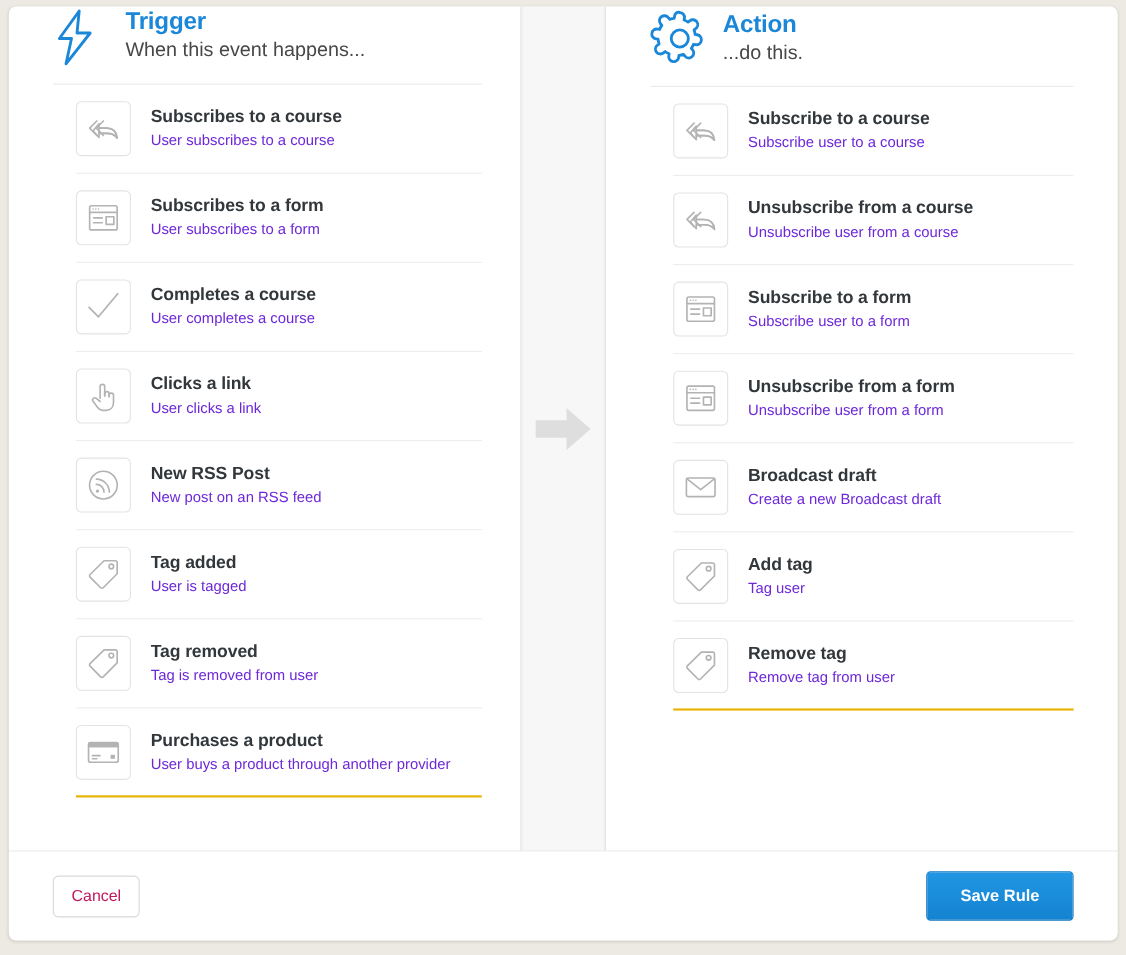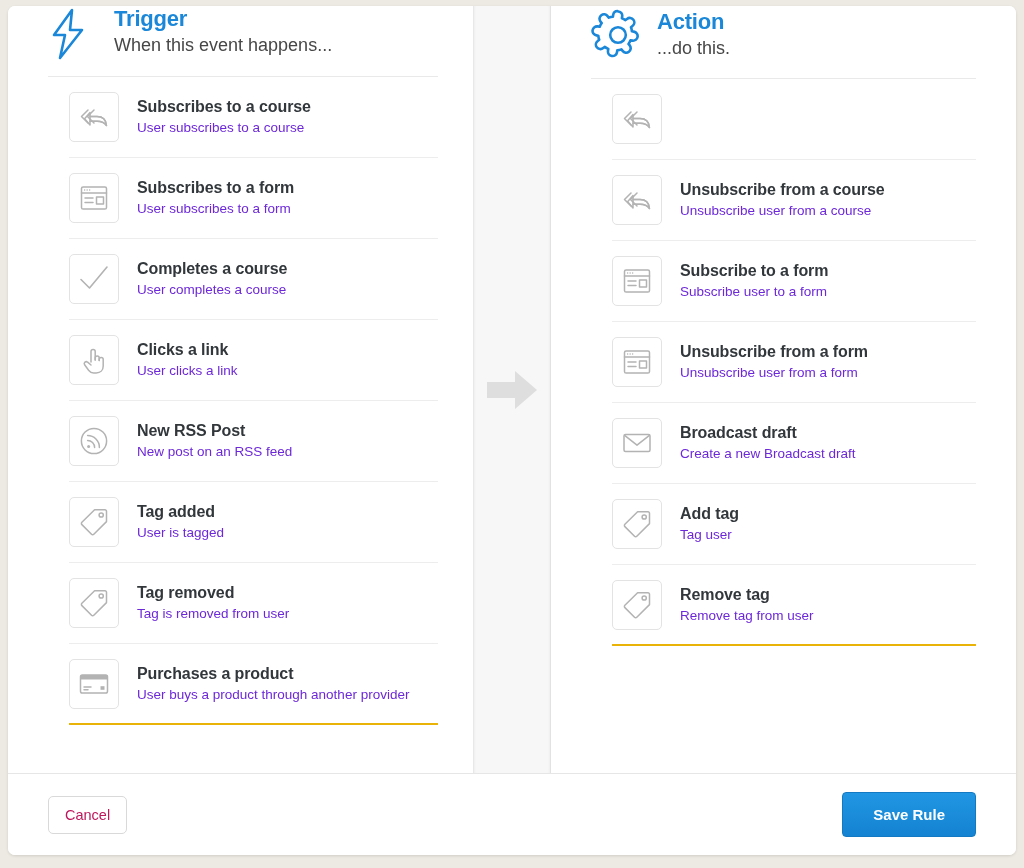--- a/index.html
+++ b/index.html
@@ -321,20 +321,24 @@
       <div class="opt-list" id="action-list">
           <div class="opt">
             <div class="opt-icon">
               <svg width="32" height="32" viewBox="0 0 32 32" fill="none" stroke="#b3b3b3" stroke-width="1.5" stroke-linejoin="round" stroke-linecap="round">
                 <path d="M10 9 L3.5 15.5 L10 22"></path>
                 <path d="M16 9 L9.5 15.5 L16 22"></path>
                 <path d="M12 15.5 H19 c6 0 9 3.2 9.5 9 -2.4-3.6 -5.2-4.2 -9.5-4.2 H12 Z" fill="none"></path>
                 <path d="M12 15.5 H19 c6 0 9 3.2 9.5 9 -2.4-3.6 -5.2-4.2 -9.5-4.2 H12 V24 L6.6 17.8 L12 11.6 Z"></path>
               </svg>
             </div>
+            <div class="opt-text">
+              <div class="opt-title">Subscribe to a course</div>
+              <div class="opt-desc">Subscribe user to a course</div>
+            </div>
           </div>
           <div class="opt">
             <div class="opt-icon">
               <svg width="32" height="32" viewBox="0 0 32 32" fill="none" stroke="#b3b3b3" stroke-width="1.5" stroke-linejoin="round" stroke-linecap="round">
                 <path d="M10 9 L3.5 15.5 L10 22"></path>
                 <path d="M16 9 L9.5 15.5 L16 22"></path>
                 <path d="M12 15.5 H19 c6 0 9 3.2 9.5 9 -2.4-3.6 -5.2-4.2 -9.5-4.2 H12 Z" fill="none"></path>
                 <path d="M12 15.5 H19 c6 0 9 3.2 9.5 9 -2.4-3.6 -5.2-4.2 -9.5-4.2 H12 V24 L6.6 17.8 L12 11.6 Z"></path>
               </svg>
             </div>

